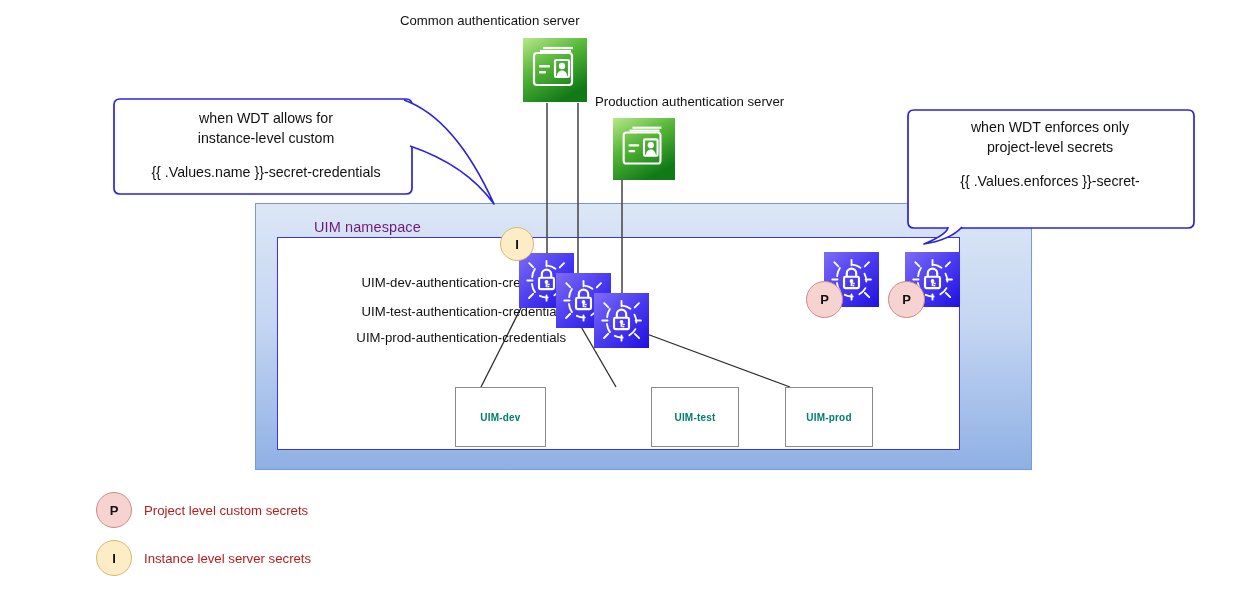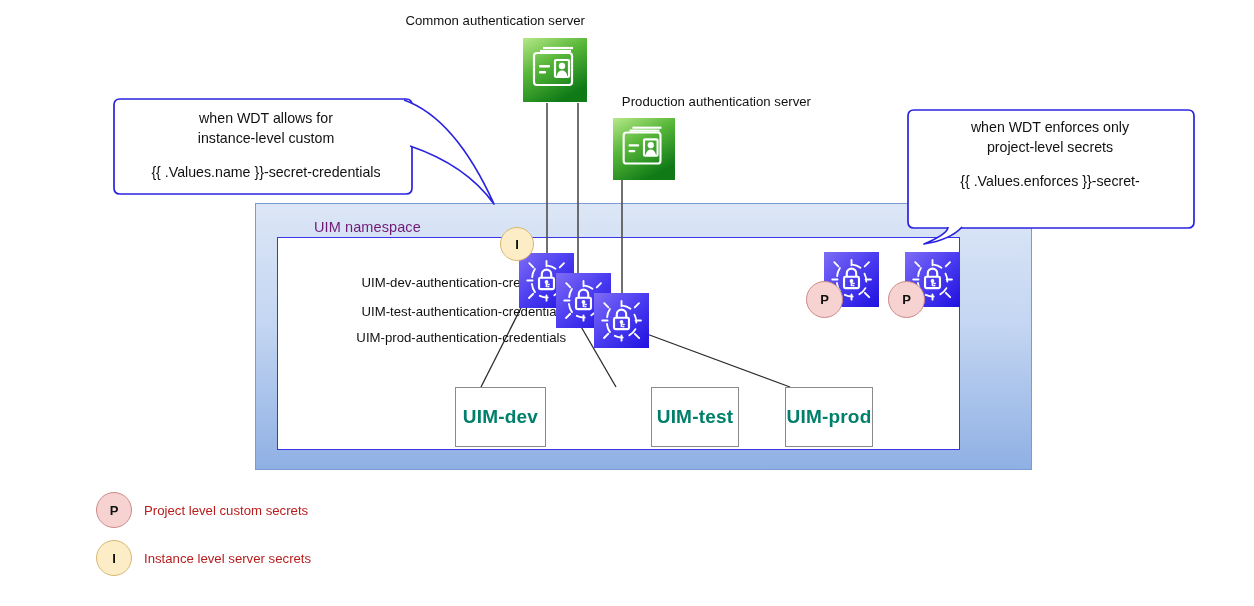--- a/index.html
+++ b/index.html
@@ -42,21 +42,21 @@
   #sec-label-2{top:304px;}
   #sec-label-3{top:330px;}
 
   
   .srv{border-radius:2px;}
   .srv svg{display:block;}
   #srv-common{left:523px;top:38px;width:64px;height:64px;}
   #srv-prod{left:613px;top:118px;width:62px;height:62px;}
 
   .srv-cap{
-    font-size:13.2px;color:#111;text-align:right;line-height:16px;
+    font-size:13.2px;color:#111;text-align:left;line-height:16px;
   }
   #srv-common-cap{left:400px;top:13px;width:185px;}
   #srv-prod-cap{left:595px;top:94px;width:216px;}
 
   
   .secret-icon{width:55px;height:55px;}
   .secret-icon svg{display:block;}
   #secret-1{left:519px;top:253px;}
   #secret-2{left:556px;top:273px;}
   #secret-3{left:594px;top:293px;}
@@ -74,21 +74,21 @@
   .badge.i{background:#fcedc6;border:1.4px solid #d6b871;}
   #badge-i-main{left:500px;top:227px;width:34px;height:34px;}
   #badge-p-1{left:806px;top:281px;width:37px;height:37px;}
   #badge-p-2{left:888px;top:281px;width:37px;height:37px;}
 
   
   .uimbox{
     height:60px;background:#ffffff;border:1.4px solid #8a8a8a;
     box-sizing:border-box;
     display:flex;align-items:center;justify-content:center;
-    font-size:19px;font-weight:bold;color:#00806b;letter-spacing:.2px;
+    font-size:10px;font-weight:bold;color:#00806b;letter-spacing:.2px;
   }
   #uim-dev{left:455px;top:387px;width:91px;}
   #uim-test{left:612px;top:387px;width:88px;margin-left:39px;}
   #uim-prod{left:785px;top:387px;width:88px;}
 
   
   .callout-text{
     position:absolute;text-align:center;color:#111;
     font-size:14.2px;line-height:20px;
   }

